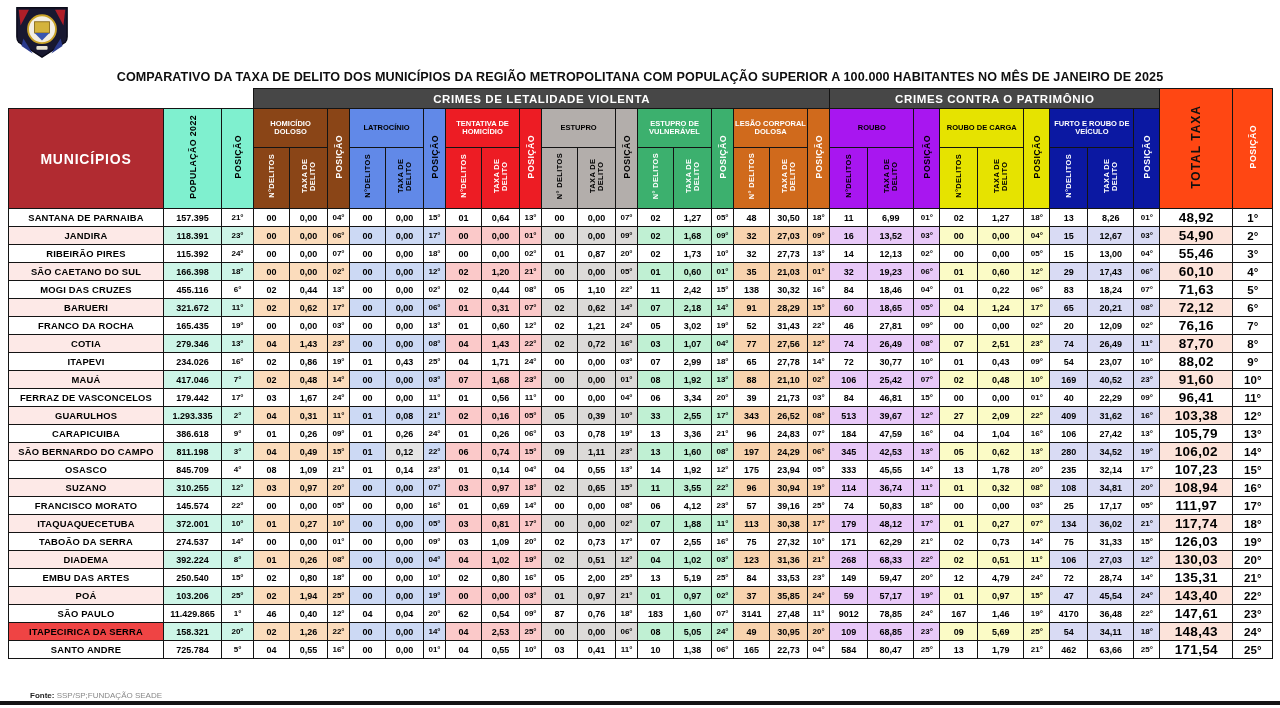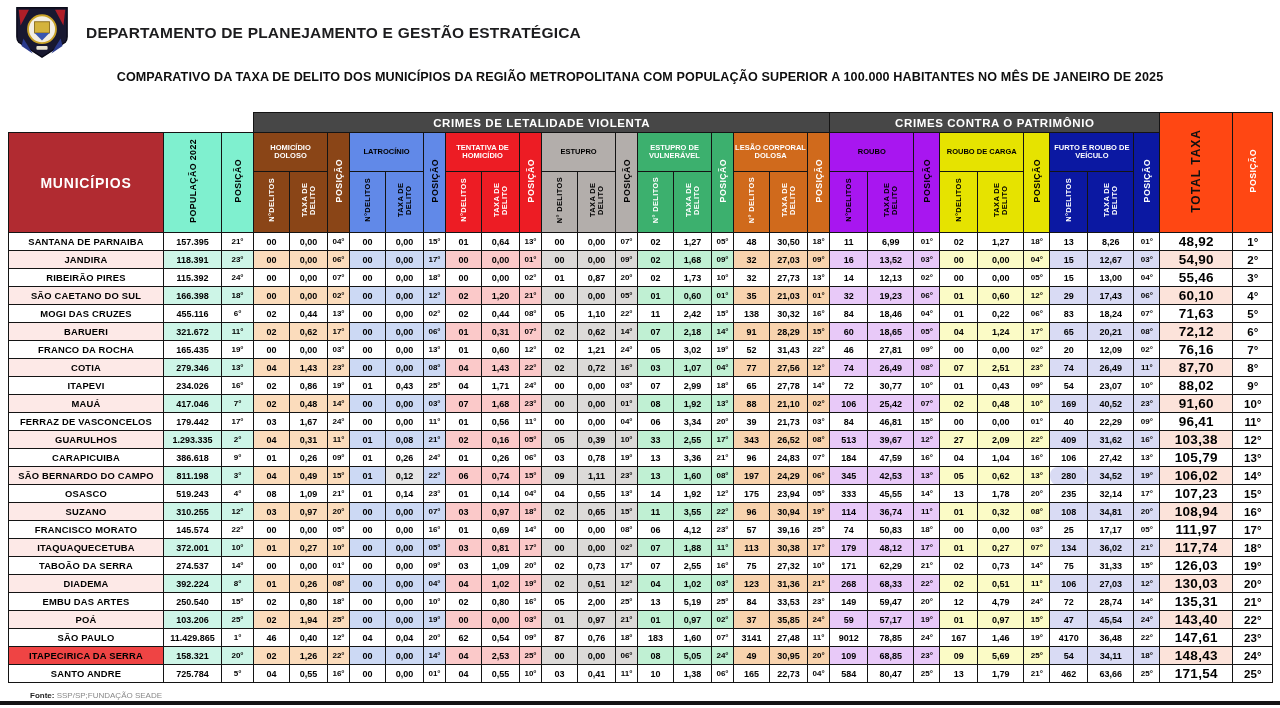--- a/index.html
+++ b/index.html
@@ -2,21 +2,21 @@
 <html><head>
 <meta charset="utf-8">
 <style>
   html,body{margin:0;padding:0;}
   body{width:1280px;height:708px;position:relative;background:#fff;overflow:hidden;
        font-family:"Liberation Sans","DejaVu Sans",sans-serif;color:#000;}
   .page-header{position:absolute;top:5px;left:14px;display:flex;gap:16px;align-items:center;}
   .org{font-weight:bold;font-size:15.5px;color:#1c1c1e;line-height:23px;letter-spacing:.2px;}
   .report-title{position:absolute;top:70px;left:0;width:100%;text-align:center;
        font-weight:bold;font-size:12.6px;color:#0e0e0e;letter-spacing:.1px;}
-  table{position:absolute;top:112px;left:8px;border-collapse:collapse;table-layout:fixed;width:1264px;}
+  table{position:absolute;top:88px;left:8px;border-collapse:collapse;table-layout:fixed;width:1264px;}
   td{border:1px solid #141414;text-align:center;vertical-align:middle;overflow:hidden;padding:0;}
   .nocell{border:none;background:#fff;}
   .band{background:#474747;color:#fff;font-weight:bold;font-size:11.5px;height:19px;letter-spacing:.6px;}
   .hMuni{background:#b12b31;color:#fff;font-weight:bold;font-size:14px;letter-spacing:.8px;}
   .hMint{background:#7ff0cf;}
   .hTotal{background:#ff4713;color:#101010;}
   .hPosF{background:#ff4713;color:#fff;}
   .vert{writing-mode:vertical-rl;transform:rotate(180deg);display:inline-block;
         font-weight:bold;letter-spacing:.4px;}
   .v9{font-size:8.8px;}  .v8{font-size:7.4px;line-height:8px;}  .v12{font-size:12px;letter-spacing:1px;}
@@ -40,21 +40,20 @@
     <path d="M5 5 L16 5 L7 22 Z" fill="#b01e28"></path>
     <path d="M55 5 L44 5 L53 22 Z" fill="#b01e28"></path>
     <path d="M8 44 L20 52 L10 36 Z" fill="#2a3a8c"></path>
     <path d="M52 44 L40 52 L50 36 Z" fill="#2a3a8c"></path>
     <circle cx="30" cy="26" r="15" fill="#f4efe2" stroke="#c9a227" stroke-width="2"></circle>
     <rect x="22" y="18" width="16" height="12" fill="#d4b33c" stroke="#8a6d1e" stroke-width="1"></rect>
     <path d="M22 30 L38 30 L30 38 Z" fill="#3a57b0"></path>
     <rect x="24" y="44" width="12" height="4" rx="1" fill="#e8e2cf"></rect>
   </svg>
   <div class="org">
-    <div>DEPARTAMENTO DE PLANEJAMENTO E GESTÃO ESTRATÉGICA</div>
   </div>
 </div>
 
 <div class="report-title">COMPARATIVO DA TAXA DE DELITO DOS MUNICÍPIOS DA REGIÃO METROPOLITANA COM POPULAÇÃO SUPERIOR A 100.000 HABITANTES NO MÊS DE JANEIRO DE 2025</div>
 
 <table>
     <colgroup>
       <col style="width: 155px;">
       <col style="width: 58px;">
       <col style="width: 32px;">
@@ -604,29 +603,29 @@
         <td class="pos" style="background: rgb(192, 240, 211);">08°</td>
         <td style="background: rgb(248, 211, 174);">197</td>
         <td style="background: rgb(248, 211, 174);">24,29</td>
         <td class="pos" style="background: rgb(248, 211, 174);">06°</td>
         <td style="background: rgb(232, 201, 248);">345</td>
         <td style="background: rgb(232, 201, 248);">42,53</td>
         <td class="pos" style="background: rgb(232, 201, 248);">13°</td>
         <td style="background: rgb(251, 251, 198);">05</td>
         <td style="background: rgb(251, 251, 198);">0,62</td>
         <td class="pos" style="background: rgb(251, 251, 198);">13°</td>
-        <td style="background: rgb(217, 219, 244); border-radius: 8px;">280</td>
+        <td style="background: rgb(217, 219, 244);">280</td>
         <td style="background: rgb(217, 219, 244);">34,52</td>
         <td class="pos" style="background: rgb(217, 219, 244);">19°</td>
         <td class="total" style="background: rgb(252, 227, 218);">106,02</td>
         <td class="tpos">14°</td>
       </tr>
       <tr>
         <td class="muni">OSASCO</td>
-        <td>519.243</td>
+        <td>845.709</td>
         <td class="pos">4°</td>
         <td>08</td>
         <td>1,09</td>
         <td class="pos">21°</td>
         <td>01</td>
         <td>0,14</td>
         <td class="pos">23°</td>
         <td>01</td>
         <td>0,14</td>
         <td class="pos">04°</td>

